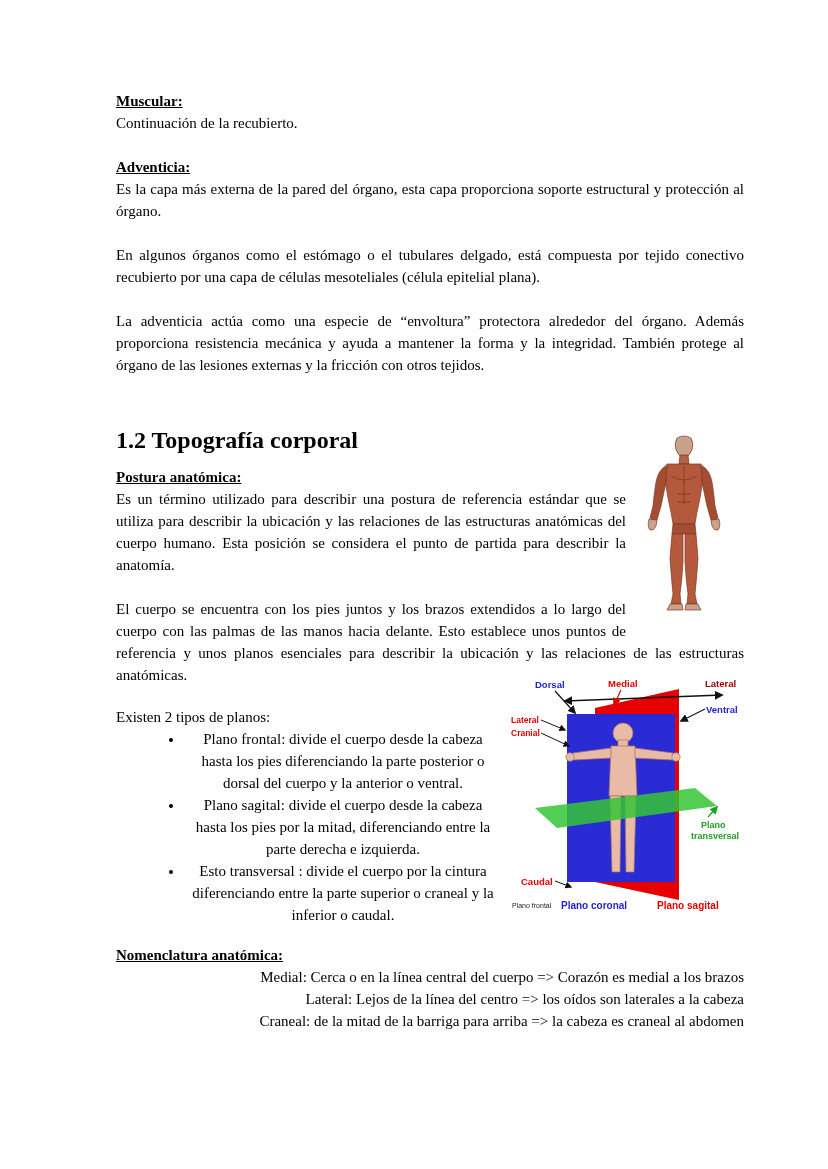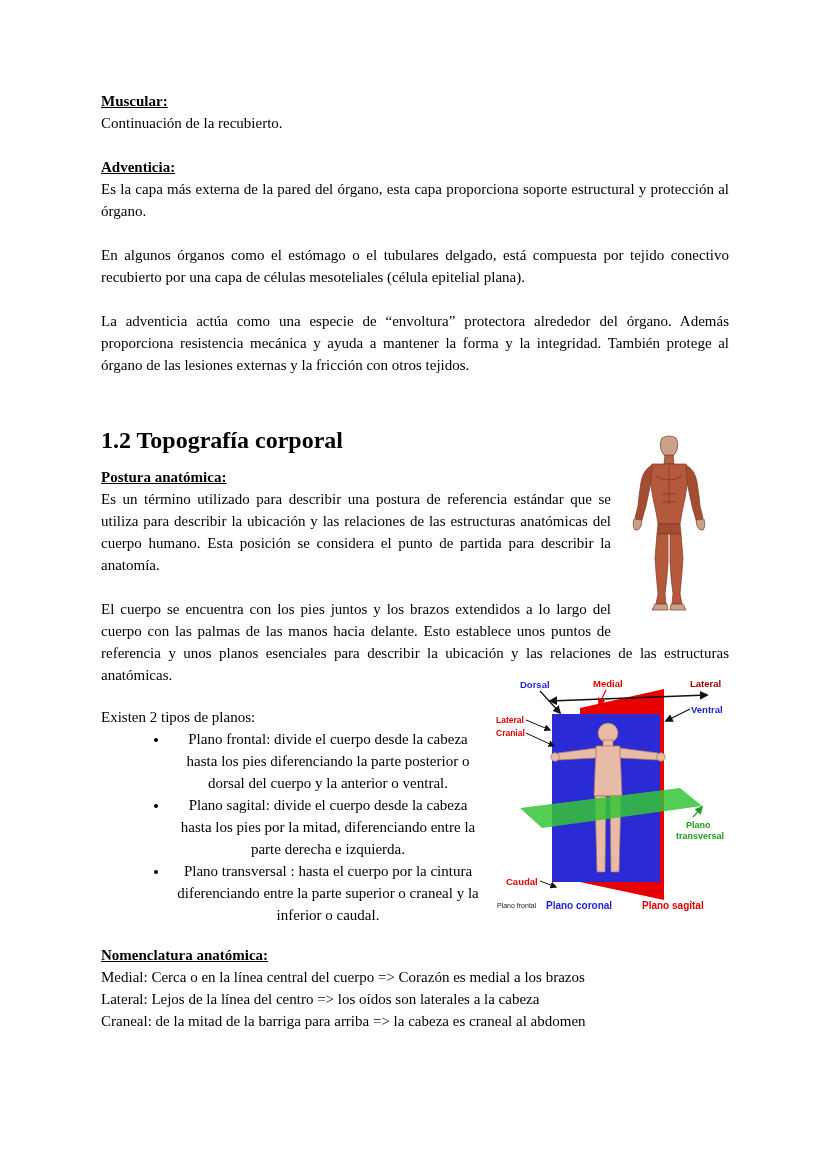--- a/index.html
+++ b/index.html
@@ -5,37 +5,37 @@
   * { box-sizing: border-box; }
   html, body { margin: 0; padding: 0; }
   body {
     width: 828px; height: 1169px;
     background: #ffffff;
     font-family: "Liberation Serif", serif;
     color: #000;
   }
   .page { position: relative; width: 828px; height: 1169px; overflow: hidden; background: #fff; }
   .content {
-    position: absolute; left: 101px; top: 90px; width: 628px;
+    position: absolute; left: 116px; top: 90px; width: 628px;
     font-size: 15px; line-height: 22px;
   }
   p { margin: 0; text-align: justify; }
   .sec-heading {
     font-size: 15px; line-height: 22px; font-weight: 700;
     text-decoration: underline; margin: 0;
   }
   .h1 {
     font-size: 24px; line-height: 28px; font-weight: 700;
     margin: 50px 0 12px 0; text-align: left;
   }
   .gap { margin-top: 22px; }
   #sec-adventicia { margin-top: 22px; }
   #sec-planos { margin-top: 20px; }
   #sec-nomenclatura { clear: both; margin-top: 18px; }
-  #sec-nomenclatura p { text-align: left; }
+  #sec-nomenclatura p { text-align: right; }
   .float-fig {
     float: right; width: 88px; height: 180px;
     margin: 58px 16px 8px 14px;
   }
   .float-diagram {
     float: right; width: 235px; height: 235px;
     margin: -30px 0 4px 12px;
     text-align: right;
   }
   ul.planos { margin: 0; padding: 0 0 0 68px; list-style-type: disc; }
@@ -148,21 +148,21 @@
           <text x="3" y="232" font-size="7" fill="#222">Plano frontal</text>
           <text x="52" y="233" font-size="10" font-weight="bold" fill="#1f1fd0">Plano coronal</text>
           <text x="148" y="233" font-size="10" font-weight="bold" fill="#e00000">Plano sagital</text>
         </svg>
       </div>
 
       <p style="text-align:left;">Existen 2 tipos de planos:</p>
       <ul class="planos">
         <li>Plano frontal: divide el cuerpo desde la cabeza hasta los pies diferenciando la parte posterior o dorsal del cuerpo y la anterior o ventral.</li>
         <li>Plano sagital: divide el cuerpo desde la cabeza hasta los pies por la mitad, diferenciando entre la parte derecha e izquierda.</li>
-        <li>Plano transversal : hasta el cuerpo por la cintura diferenciando entre la parte superior o craneal y la inferior o caudal.</li>
+        <li>Esto transversal : divide el cuerpo por la cintura diferenciando entre la parte superior o craneal y la inferior o caudal.</li>
       </ul>
     </section>
 
     <section id="sec-nomenclatura">
       <h3 class="sec-heading">Nomenclatura anatómica:</h3>
       <p>Medial: Cerca o en la línea central del cuerpo =&gt; Corazón es medial a los brazos</p>
       <p>Lateral: Lejos de la línea del centro =&gt; los oídos son laterales a la cabeza</p>
       <p>Craneal: de la mitad de la barriga para arriba =&gt; la cabeza es craneal al abdomen</p>
     </section>
 

